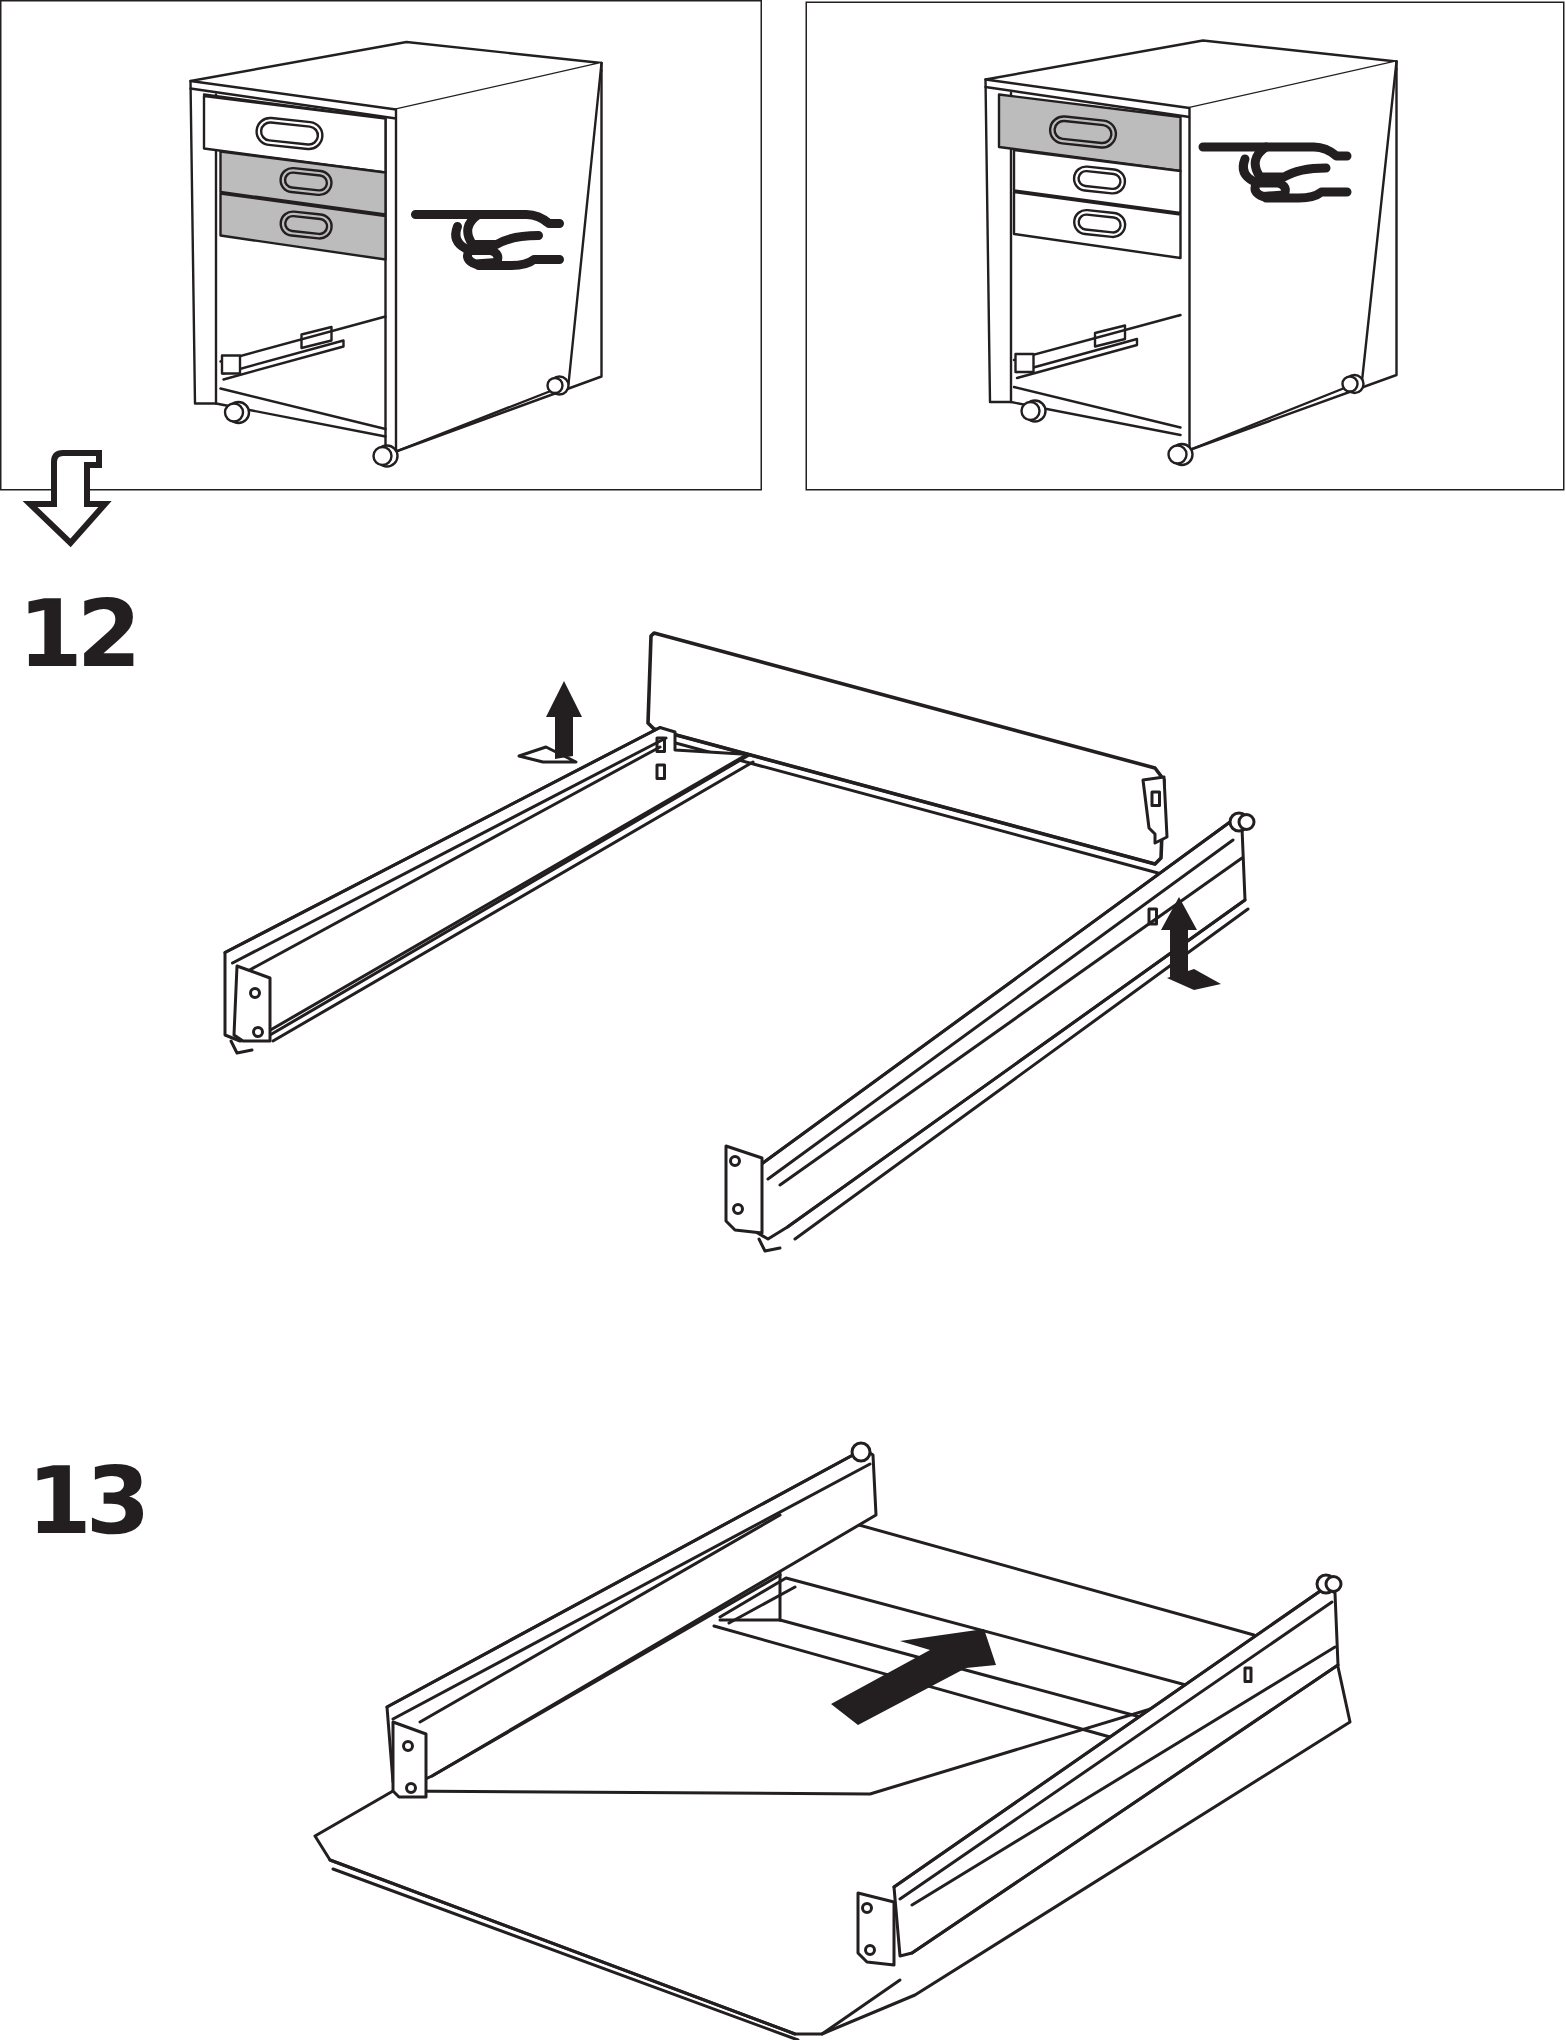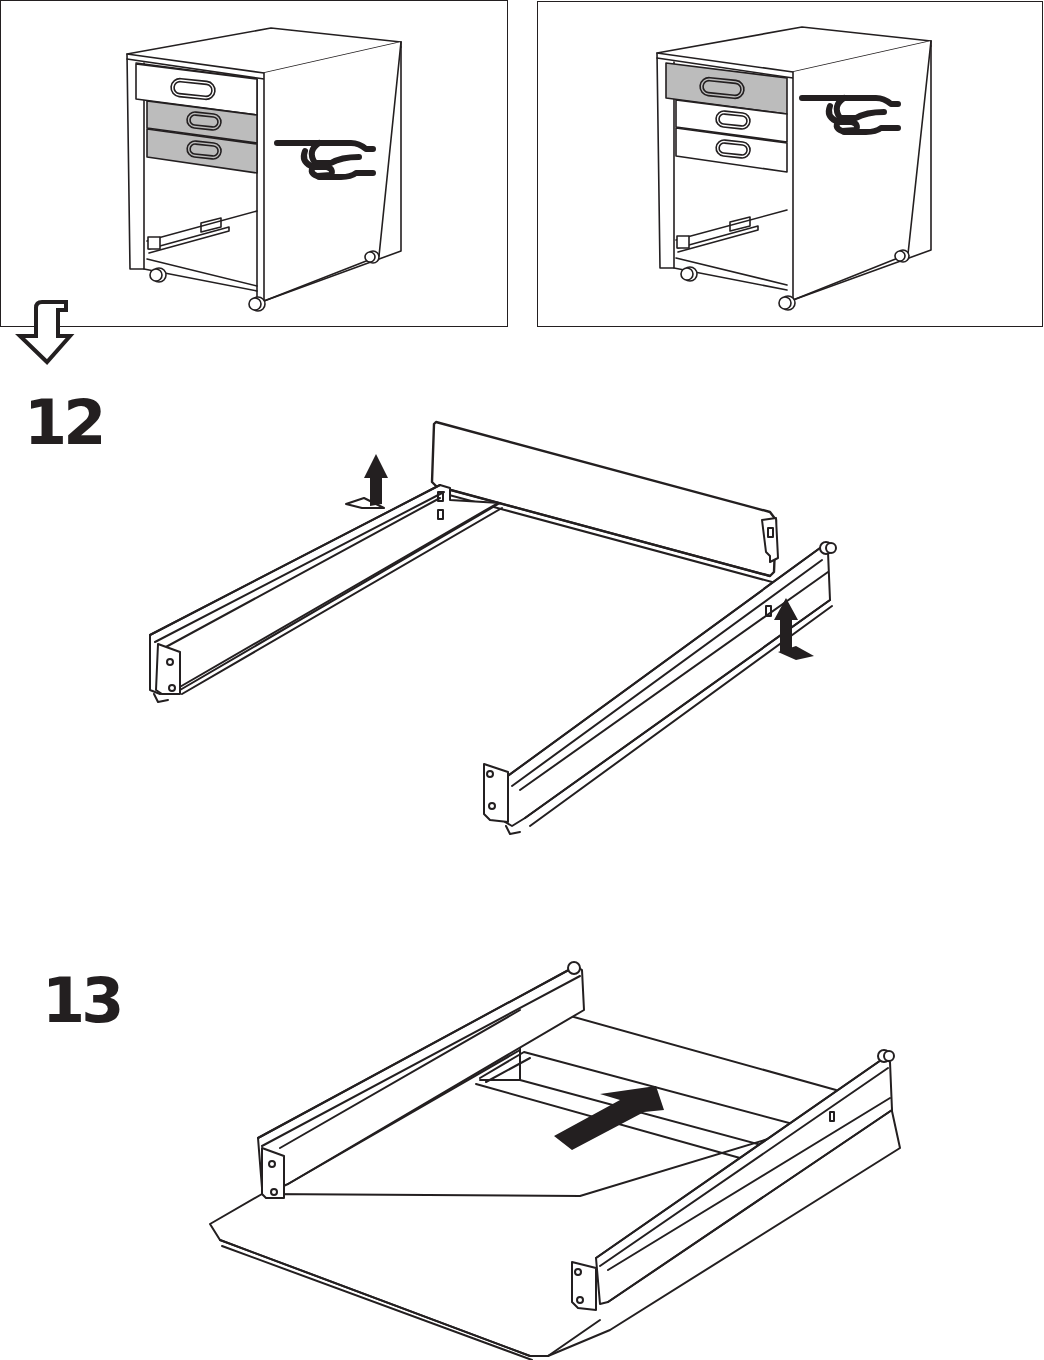--- a/index.html
+++ b/index.html
@@ -3,23 +3,23 @@
 <meta charset="utf-8">
 <style>
   html, body { margin: 0; padding: 0; background: #ffffff; }
   body { width: 1044px; height: 1360px; position: relative; overflow: hidden;
          font-family: "DejaVu Sans", sans-serif; }
   .panel { position: absolute; border: 1.5px solid #231f20; background: #fff; box-sizing: border-box; }
   #panel-left { left: 0; top: 0; width: 508px; height: 327px; }
   #panel-right { left: 537px; top: 1px; width: 506px; height: 326px; }
   .panel svg { position: absolute; left: 0; top: 0; }
   .step-number { position: absolute; font-family: "DejaVu Sans", sans-serif; font-weight: bold;
-                 font-size: 62px; line-height: 1; color: #231f20; letter-spacing: -4px; margin-left: 12px; }
+                 font-size: 62px; line-height: 1; color: #231f20; letter-spacing: -4px; }
   #step-12-number { left: 12px; top: 392px; }
-  #step-13-number { left: 30px; top: 970px; }
+  #step-13-number { left: 18px; top: 970px; }
   .abs { position: absolute; left: 0; top: 0; }
 </style>
 </head>
 <body>
 
 <div class="panel" id="panel-left">
   <svg width="508" height="327" viewBox="0 0 508 327" fill="none" stroke="#231f20" stroke-width="1.6" stroke-linejoin="round" stroke-linecap="round">
 
     <path d="M126 53 L270 27 L400 41 L263 72 Z" fill="#fff"></path>
     <path d="M126 58 L263 78 L400 46"></path>

